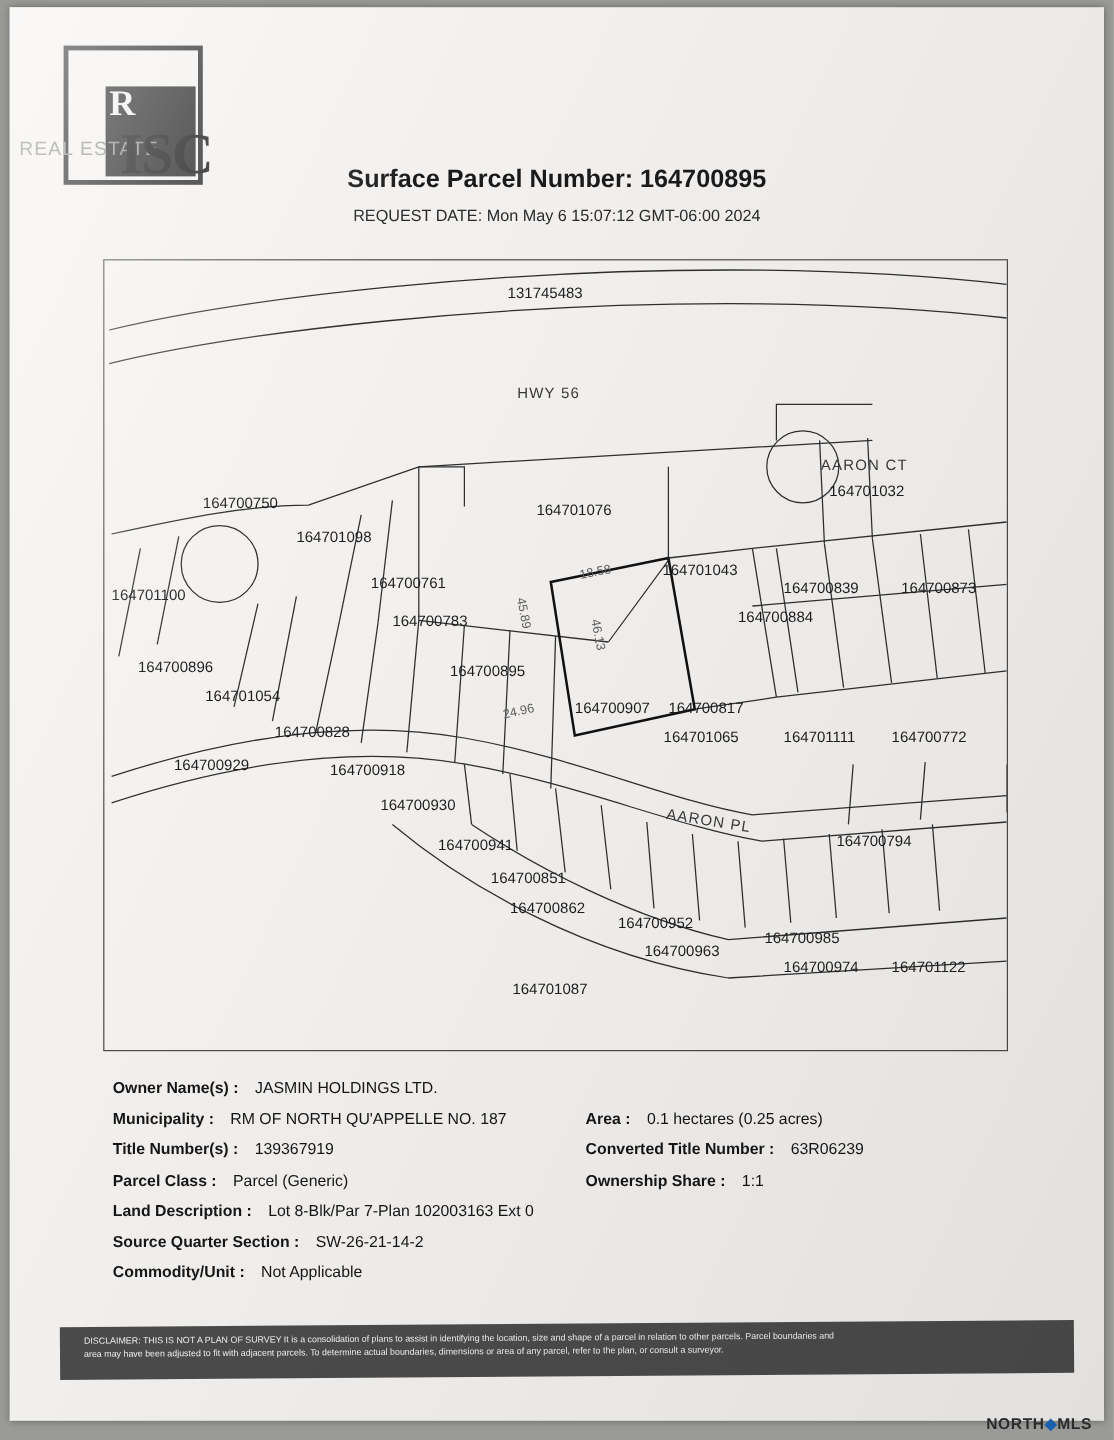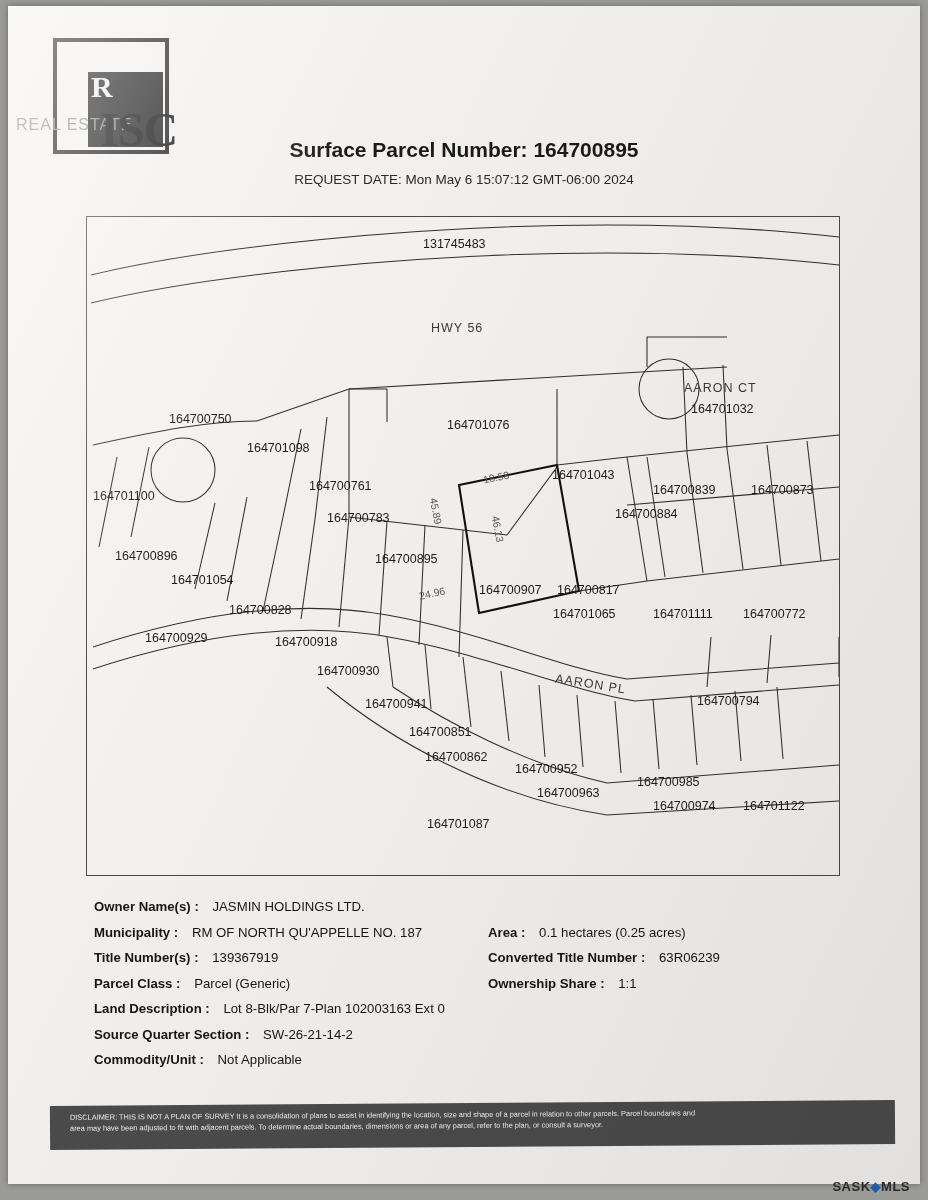--- a/index.html
+++ b/index.html
@@ -359,14 +359,14 @@
   </div>
 
   <div class="disclaimer">
     <div>DISCLAIMER: THIS IS NOT A PLAN OF SURVEY It is a consolidation of plans to assist in identifying the location, size and shape of a parcel in relation to other parcels.  Parcel boundaries and</div>
     <div>area may have been adjusted to fit with adjacent parcels. To determine actual boundaries, dimensions or area of any parcel, refer to the plan, or consult a surveyor.</div>
   </div>
 
 </div>
 
 <div class="footer-brand">
-  <span>SASK</span><span class="dot">◆</span><span>MLS</span>
+  <span>NORTH</span><span class="dot">◆</span><span>MLS</span>
 </div>
 
 </body></html>

